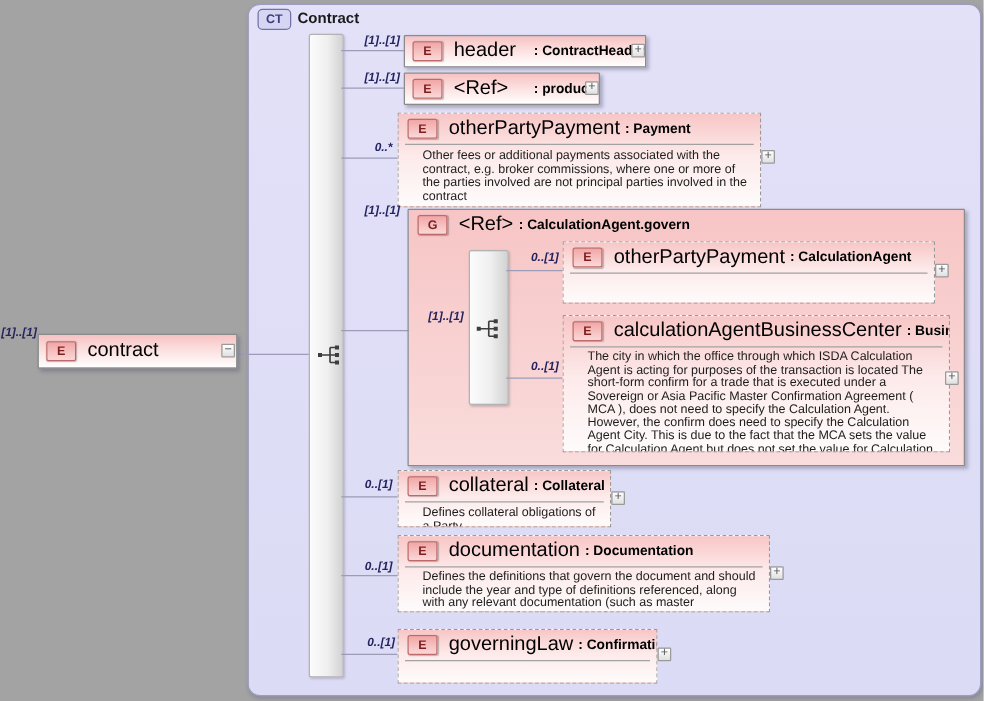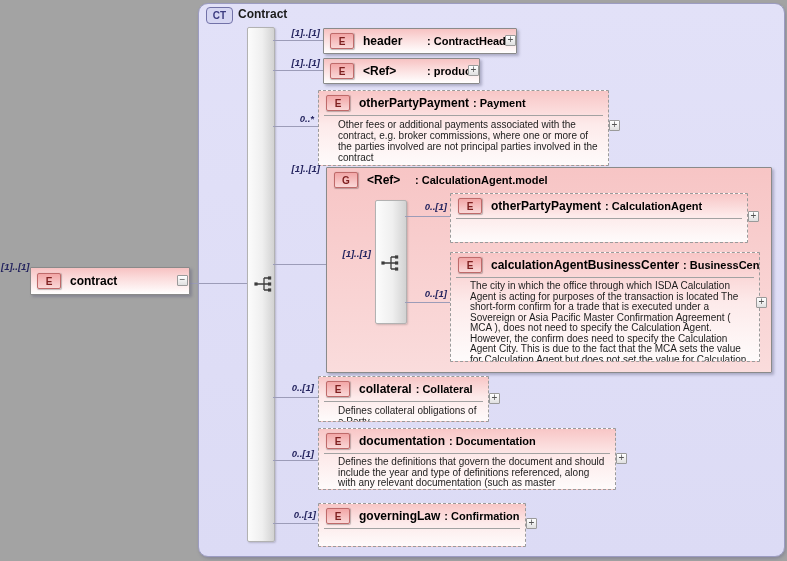--- a/index.html
+++ b/index.html
@@ -29,21 +29,21 @@
     color:#23235e;text-align:right;white-space:nowrap;}
 
   
   .ebox{position:absolute;overflow:hidden;border-radius:1px;}
   .solidb{border:1px solid #8a8a8a;
     background:linear-gradient(180deg,#f7c2c2 0%,#fbdcdc 40%,#ffffff 100%);
     box-shadow:2px 2px 3px rgba(90,90,120,.4);}
   .dashedb{border:1px dashed #9a9a9a;
     background:linear-gradient(180deg,#f8c6c6 0%,#fdeaea 45%,#fefbfb 100%);}
   .col-box{display:flex;align-items:center;padding:0 6px;}
-  .nm{font-weight:bold;font-size:12px;color:#000;margin-left:9px;white-space:nowrap;}
+  .nm{font-weight:normal;font-size:16px;color:#000;margin-left:9px;white-space:nowrap;}
   .col-box .nm{min-width:64px;}
   .tp{font-weight:bold;font-size:11px;color:#000;white-space:nowrap;}
   .trow{display:flex;align-items:center;height:24px;padding:0 7px;}
   .trow .tp{margin-left:4px;}
   .rule{height:1px;background:#a2a2a2;margin:0 5px;}
   .annot{font-size:10px;line-height:11px;color:#1c1c1c;padding:3px 8px 0 7px;margin-left:12px;}
 
   
   .gbox{position:absolute;border:1px solid #8a8a8a;border-radius:1px;
     background:linear-gradient(180deg,#f7c5c5 0%,#fadcdc 100%);
@@ -125,21 +125,21 @@
     <div class="rule"></div>
     <div class="annot">Other fees or additional payments associated with the contract, e.g. broker commissions, where one or more of the parties involved are not principal parties involved in the contract</div>
   </div>
   <div class="pm" style="left:609px;top:120px;">+</div>
 
   <div class="card" style="left:270px;top:163px;width:50px;">[1]..[1]</div>
   <div class="gbox" style="left:326px;top:167px;width:444px;height:204px;">
     <div class="trow">
       <span class="badge">G</span>
       <span class="nm" style="min-width:44px;">&lt;Ref&gt;</span>
-      <span class="tp">: CalculationAgent.model</span>
+      <span class="tp">: CalculationAgent.govern</span>
     </div>
   </div>
 
   <div class="vbar" style="left:375px;top:200px;width:30px;height:122px;"></div>
   <div class="seqicon" style="left:379px;top:253px;">
     <svg width="24" height="20" viewBox="0 0 24 20">
       <path d="M4 10 H12 M12 4 V16 M12 4 H17 M12 10 H17 M12 16 H17" stroke="#3d3d3d" stroke-width="1.3" fill="none"></path>
       <rect x="2.4" y="8.4" width="3.2" height="3.2" fill="#3d3d3d"></rect>
       <rect x="16" y="2.4" width="3.2" height="3.2" fill="#3d3d3d"></rect>
       <rect x="16" y="8.4" width="3.2" height="3.2" fill="#3d3d3d"></rect>

